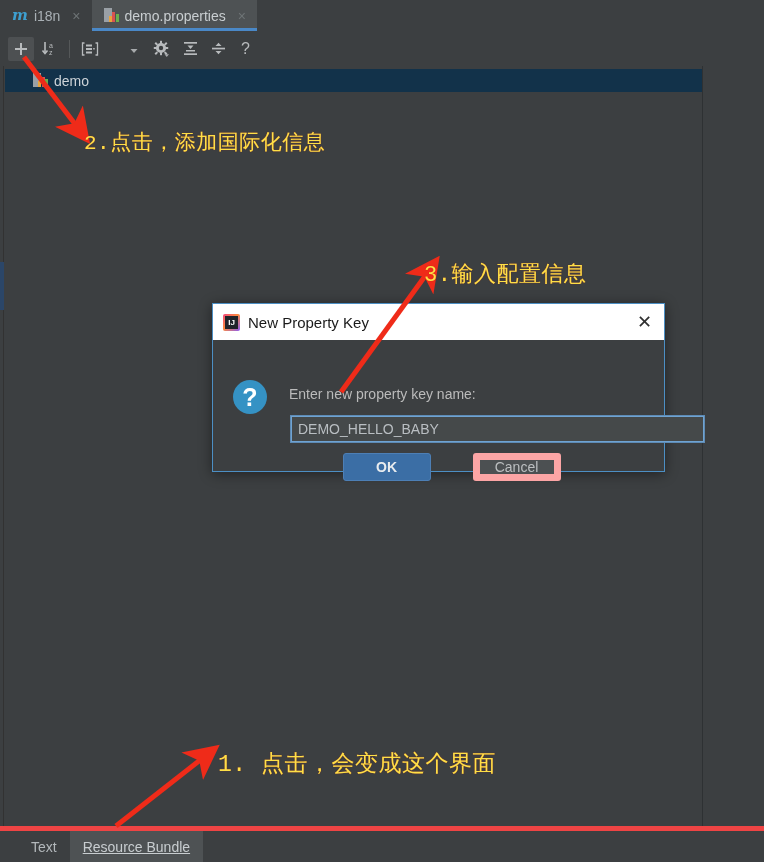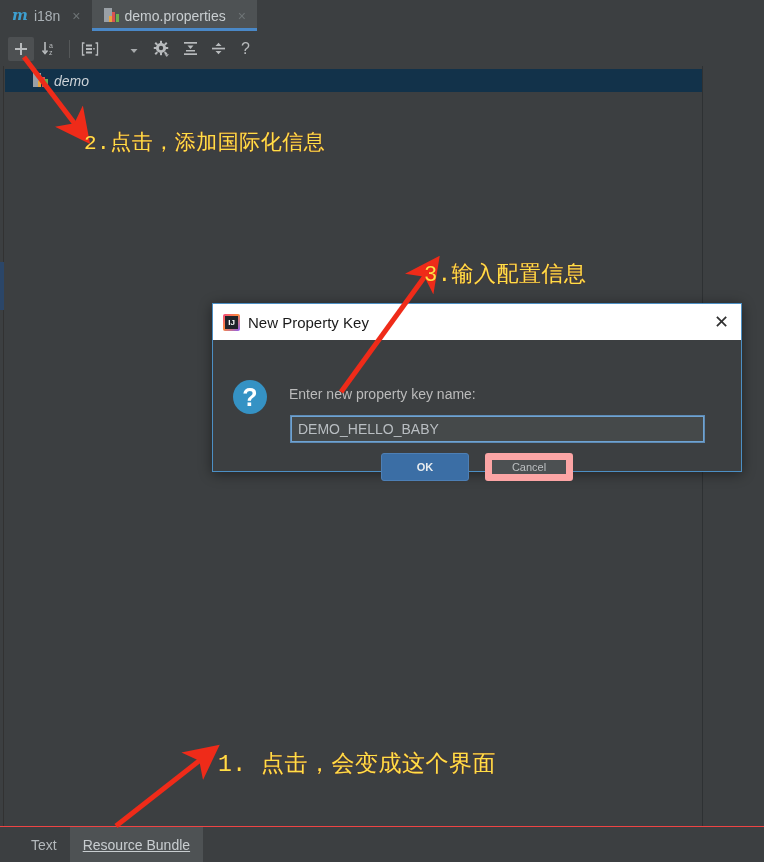--- a/index.html
+++ b/index.html
@@ -112,29 +112,29 @@
   .vdivider {
     position: absolute; left: 702px; top: 0; width: 1px; height: 760px;
     background: #2e3133;
   }
   .tree-row {
     position: absolute; left: 5px; top: 3px;
     width: 697px; height: 23px;
     background: #113249;
     display: flex; align-items: center; gap: 6px;
     padding-left: 28px;
-    color: #cdd3d8; font-size: 14px; font-style: italic;
+    color: #cdd3d8; font-size: 14px;
   }
   .tree-row.sel { background: #12324a; }
 
   
   .dialog {
     position: absolute;
     left: 212px; top: 303px;
-    width: 530px; height: 169px;
+    width: 453px; height: 169px;
     background: #3c3f41;
     border: 1px solid #4c8fc4;
     box-shadow: 0 2px 12px rgba(0,0,0,0.45);
   }
   .dlg-title {
     height: 36px; background: #ffffff;
     display: flex; align-items: center;
     padding: 0 10px 0 10px;
     position: relative;
   }
@@ -197,37 +197,38 @@
     font-family: "Liberation Sans", sans-serif;
   }
   .dlg-buttons {
     position: absolute; left: 0; right: 0; top: 113px;
     display: flex; justify-content: center; gap: 16px;
   }
   .btn {
     min-width: 88px; height: 28px;
     border-radius: 3px;
     display: flex; align-items: center; justify-content: center;
-    font-size: 11px;
+    font-size: 14px;
+    margin-left: 26px;
   }
   .btn-primary {
     background: #3b6ea5; color: #e8ecef;
     border: 1px solid #4d7fb5; font-weight: bold;
   }
   .btn-default {
     background: #4c5052; color: #bcbfc1;
     border: 7px solid #fca5a5;
   }
 
   
   .bottombar {
     position: absolute; left: 0; top: 826px;
     width: 764px; height: 36px;
     background: #3c3f41;
-    border-top: 1px solid #ef4444;
+    border-top: 5px solid #ef4444;
     display: flex; align-items: stretch;
   }
   .bt-pad { width: 18px; }
   .btab {
     display: flex; align-items: center;
     padding: 0 13px;
     font-size: 14px; color: #b3b8bb;
     height: 100%;
   }
   .btab.active { background: #4e5254; color: #c8cdd0; text-decoration: underline; }

